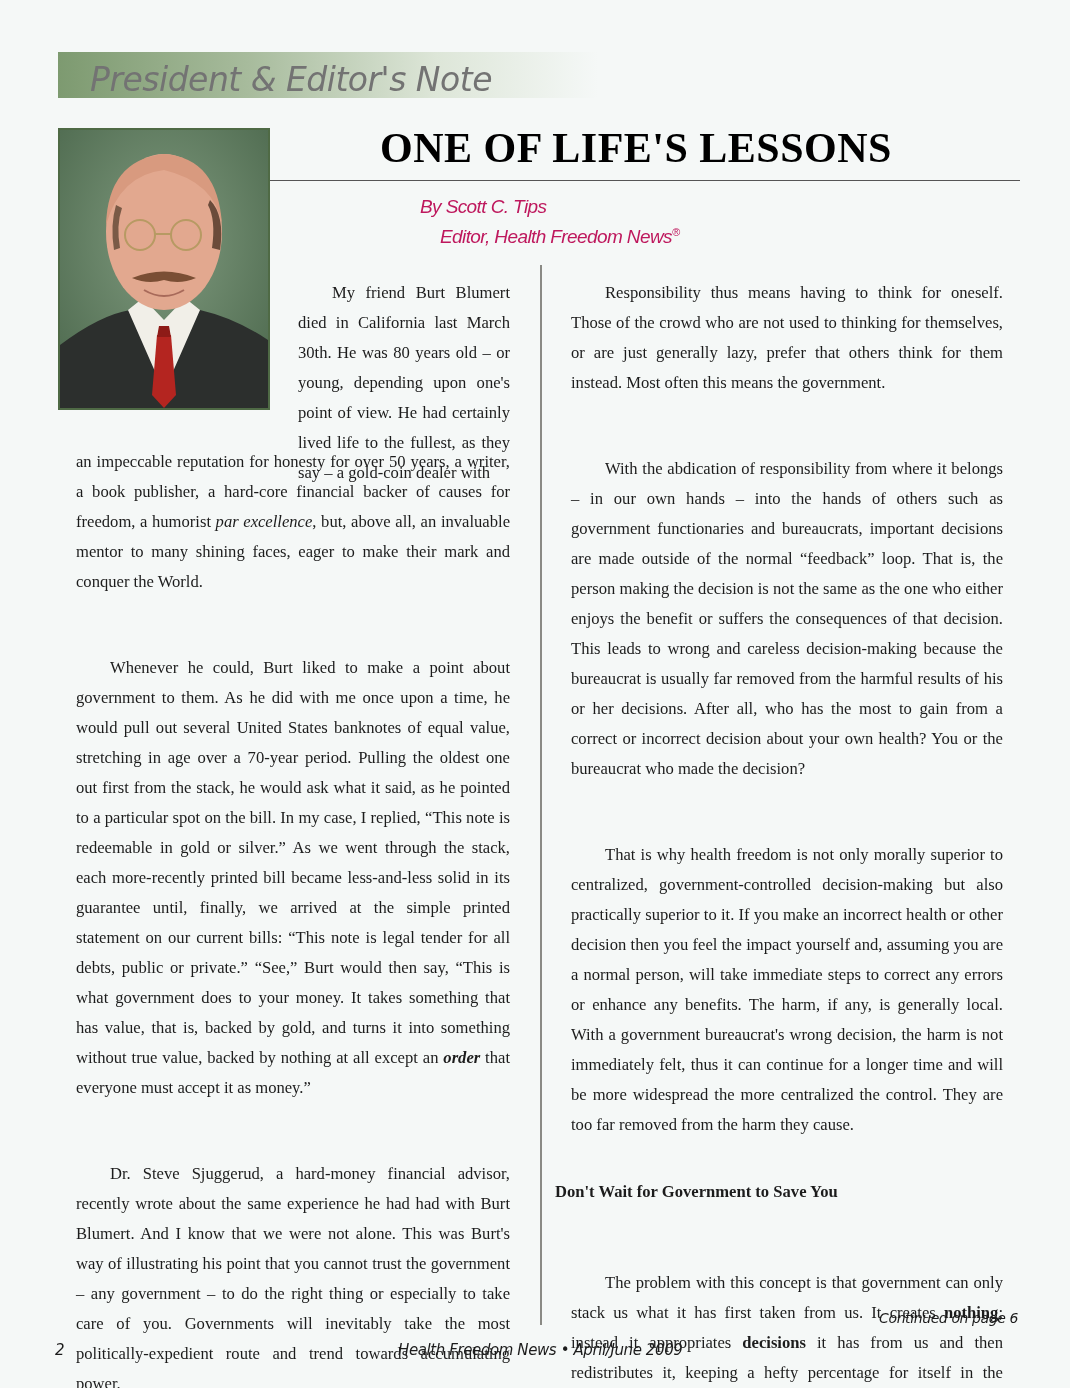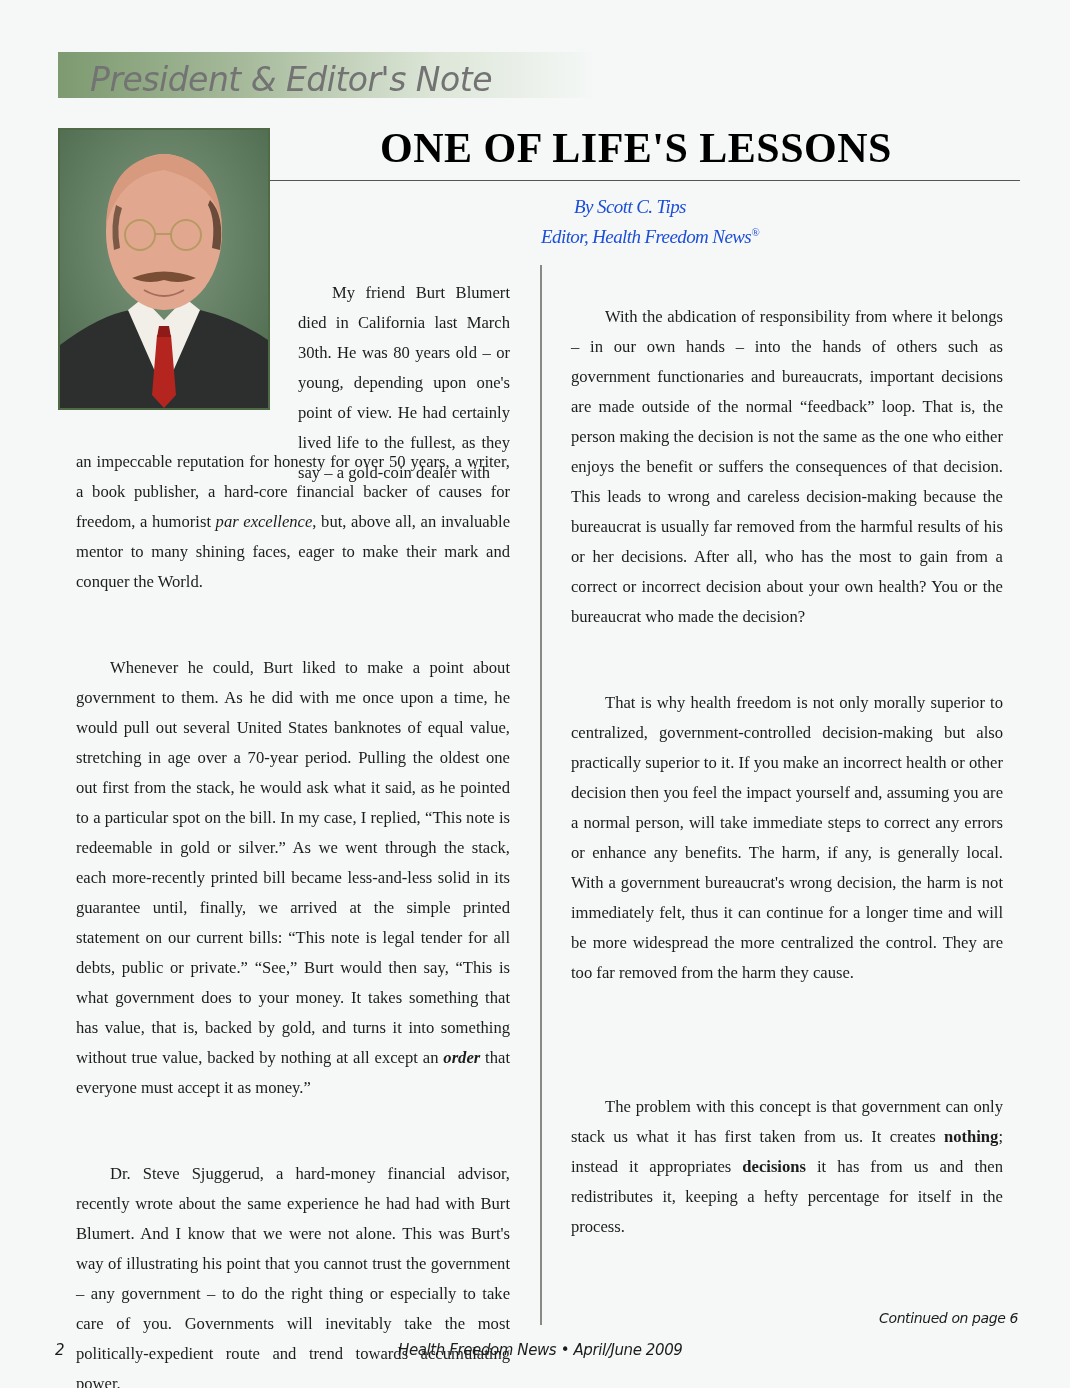--- a/index.html
+++ b/index.html
@@ -34,23 +34,23 @@
       font-family: "Liberation Serif", serif;
       font-weight: bold; font-size: 42px; color: #000000;
       letter-spacing: 0.5px;
       white-space: nowrap;
     }
     .title-rule {
       position: absolute; left: 270px; top: 180px; width: 750px; height: 0;
       border-top: 1.5px solid #555;
     }
     .byline {
-      position: absolute; left: 480px; width: 460px; text-align: center;
-      font-family: Liberation Serif, serif; font-style: italic; font-size: 19px;
-      letter-spacing: -0.6px; color: #1d4ed8;
+      position: absolute; left: 480px; width: 460px; 
+      font-family: Liberation Sans, sans-serif; font-style: italic; font-size: 19px;
+      letter-spacing: -0.6px; color: #be185d;
     }
     .byline.l1 { top: 196px; left: 420px; width: 420px; }
     .byline.l2 { top: 226px; left: 440px; width: 420px; }
     .byline sup { font-size: 11px; }
     .col-rule {
       position: absolute; left: 540px; top: 265px; width: 2px; height: 1060px;
       background: #8a8a85;
     }
     .body-text {
       font-size: 16.6px; line-height: 30px; text-align: justify;
@@ -133,25 +133,27 @@
   <div class="gap"></div>
   <p class="body-text indent">Dr. Steve Sjuggerud, a hard-money financial advisor, recently wrote about the same experience he had had with Burt Blumert. And I know that we were not alone. This was Burt's way of illustrating his point that you cannot trust the government – any government – to do the right thing or especially to take care of you. Governments will inevitably take the most politically-expedient route and trend towards accumulating power.</p>
   <div class="gap"></div>
   <p class="subhead">Fear of Responsibility</p>
   <div class="gap"></div>
 </div>
 
 <div class="col-rule"></div>
 
 <div class="col-right">
+  <p class="body-text indent">Responsibility thus means having to think for oneself. Those of the crowd who are not used to thinking for themselves, or are just generally lazy, prefer that others think for them instead. Most often this means the government.</p>
   <div class="gap"></div>
   <p class="body-text indent">With the abdication of responsibility from where it belongs – in our own hands – into the hands of others such as government functionaries and bureaucrats, important decisions are made outside of the normal “feedback” loop. That is, the person making the decision is not the same as the one who either enjoys the benefit or suffers the consequences of that decision. This leads to wrong and careless decision-making because the bureaucrat is usually far removed from the harmful results of his or her decisions. After all, who has the most to gain from a correct or incorrect decision about your own health? You or the bureaucrat who made the decision?</p>
   <div class="gap"></div>
   <p class="body-text indent">That is why health freedom is not only morally superior to centralized, government-controlled decision-making but also practically superior to it. If you make an incorrect health or other decision then you feel the impact yourself and, assuming you are a normal person, will take immediate steps to correct any errors or enhance any benefits. The harm, if any, is generally local. With a government bureaucrat's wrong decision, the harm is not immediately felt, thus it can continue for a longer time and will be more widespread the more centralized the control. They are too far removed from the harm they cause.</p>
   <div class="gap"></div>
+  <p class="subhead">Don't Wait for Government to Save You</p>
   <div class="gap"></div>
   <div class="gap"></div>
   <p class="body-text indent"><span>The problem with this concept is that government can only stack us what it has first taken from us. It creates </span><b>nothing</b><span>; instead it appropriates </span><b>decisions</b><span> it has from us and then redistributes it, keeping a hefty percentage for itself in the process.</span></p>
 </div>
 
 <div class="continued">Continued on page 6</div>
 
 <div class="footer-page">2</div>
 <div class="footer-pub">Health Freedom News • April/June 2009</div>
 

